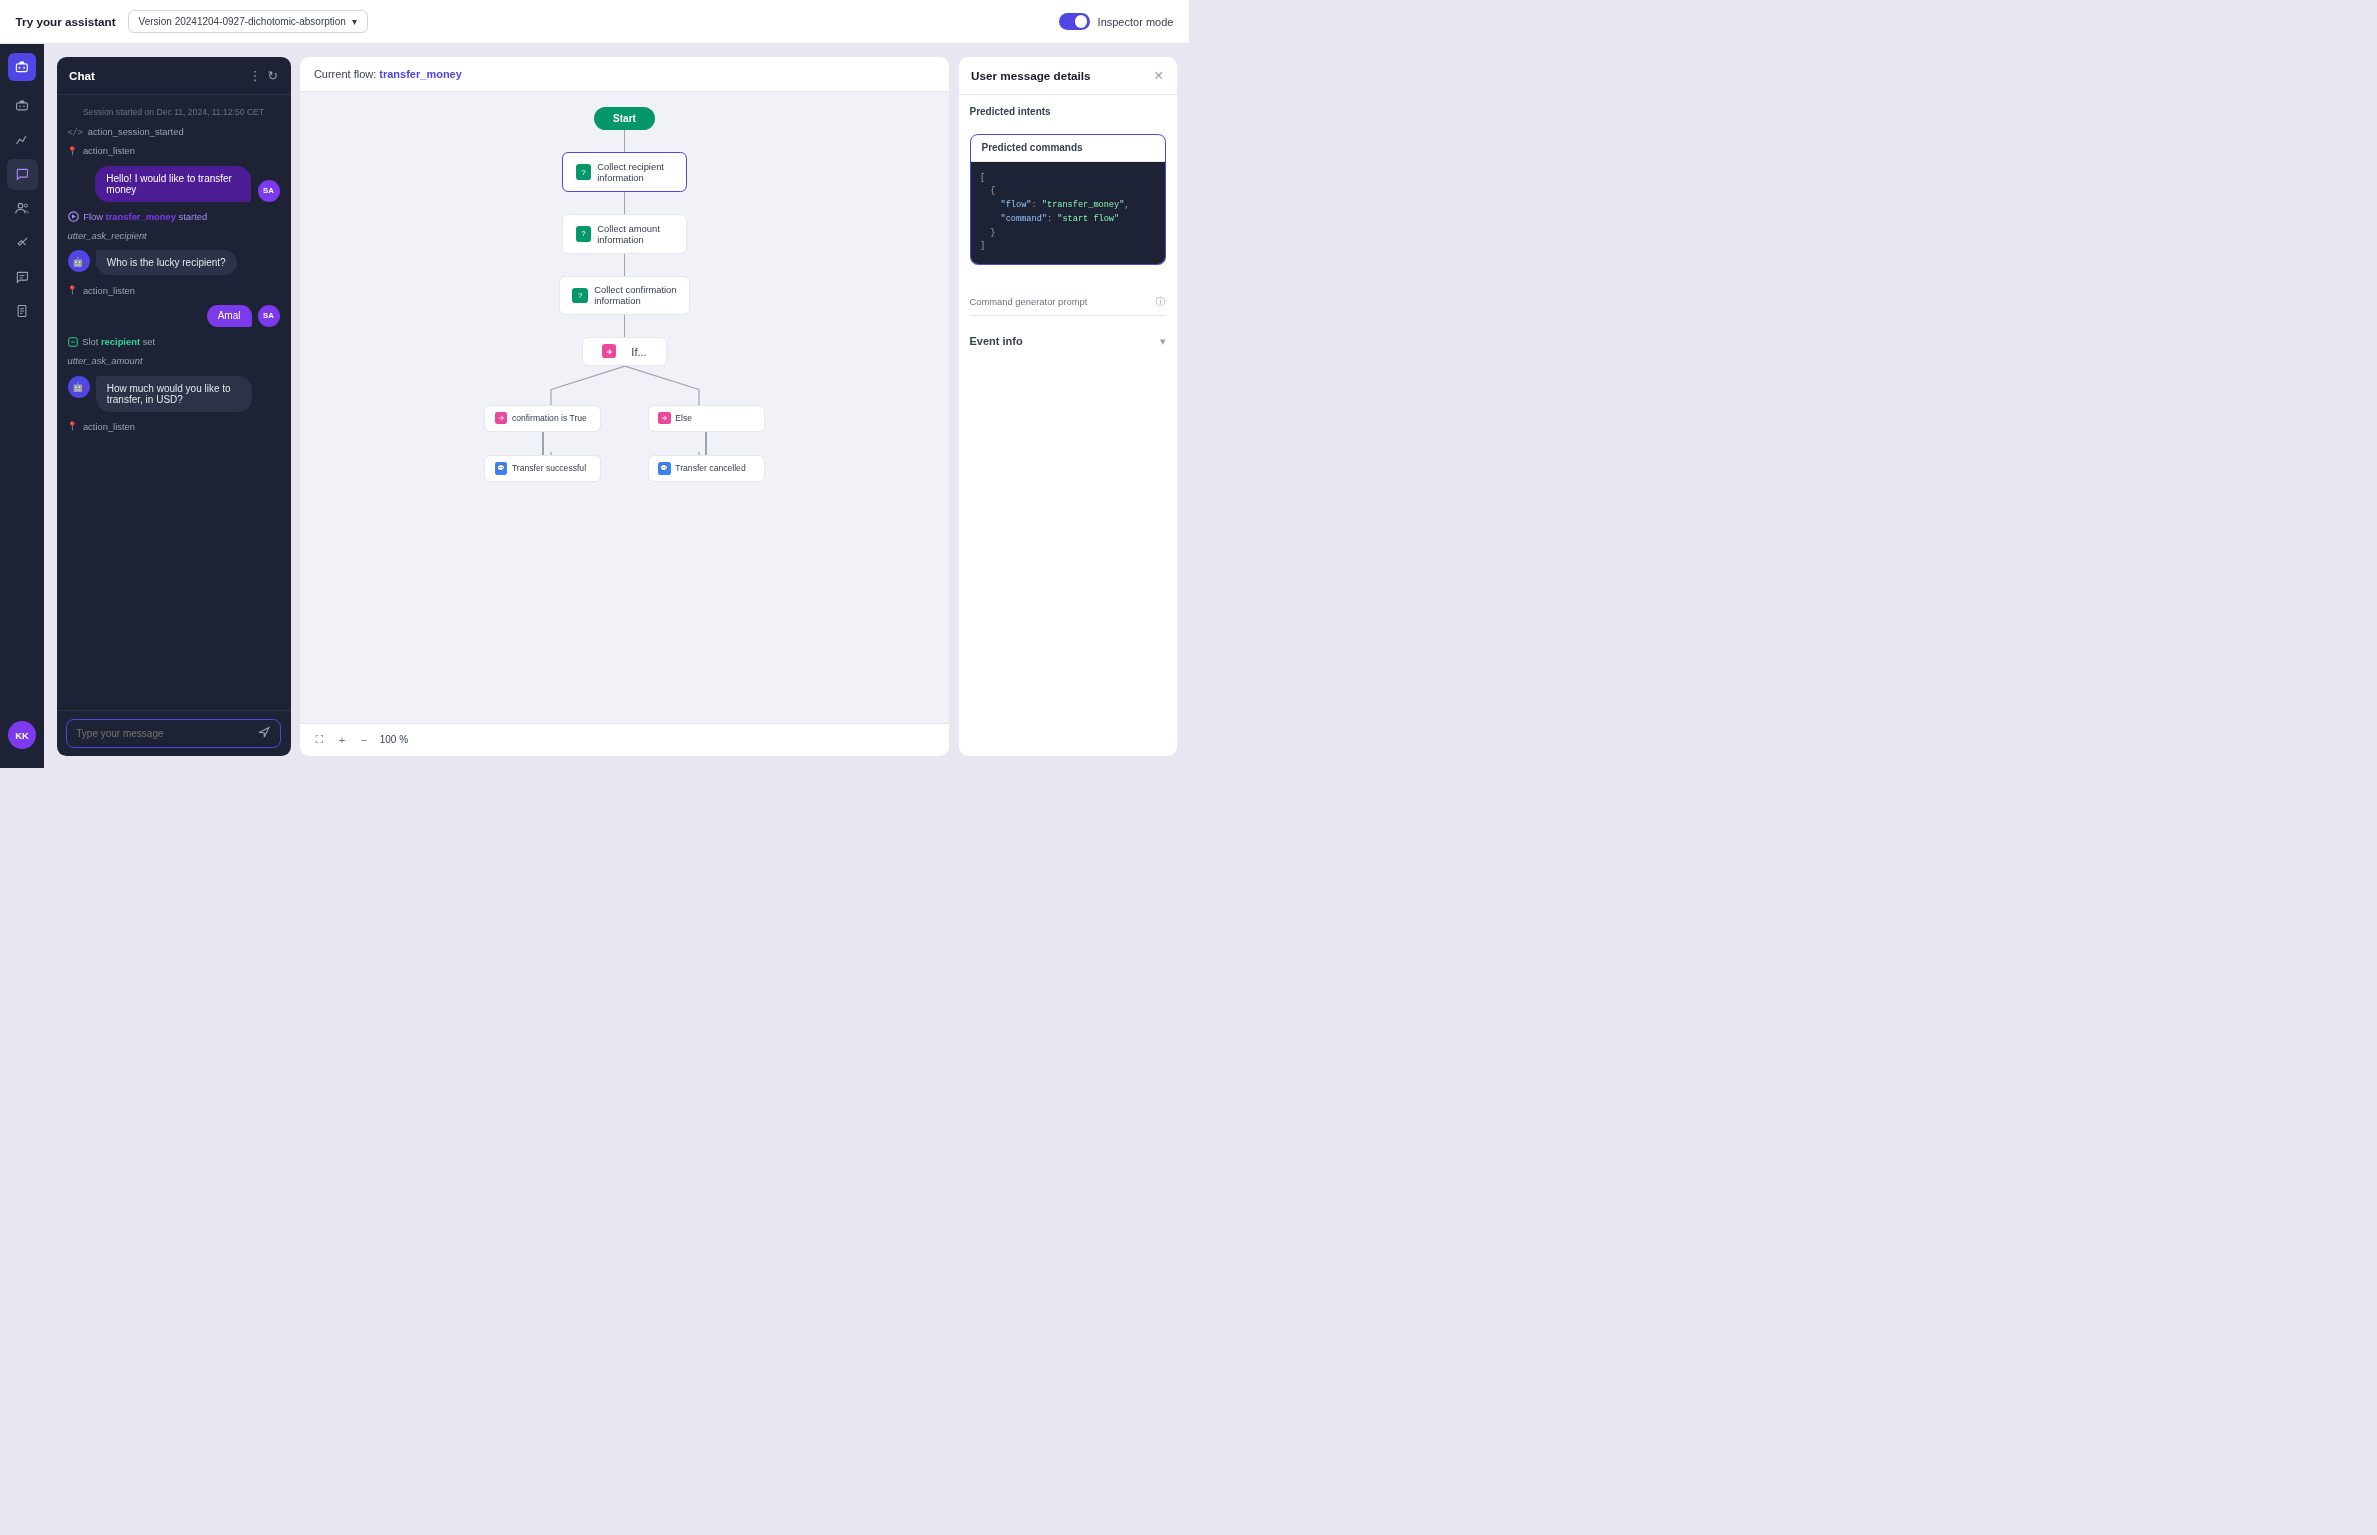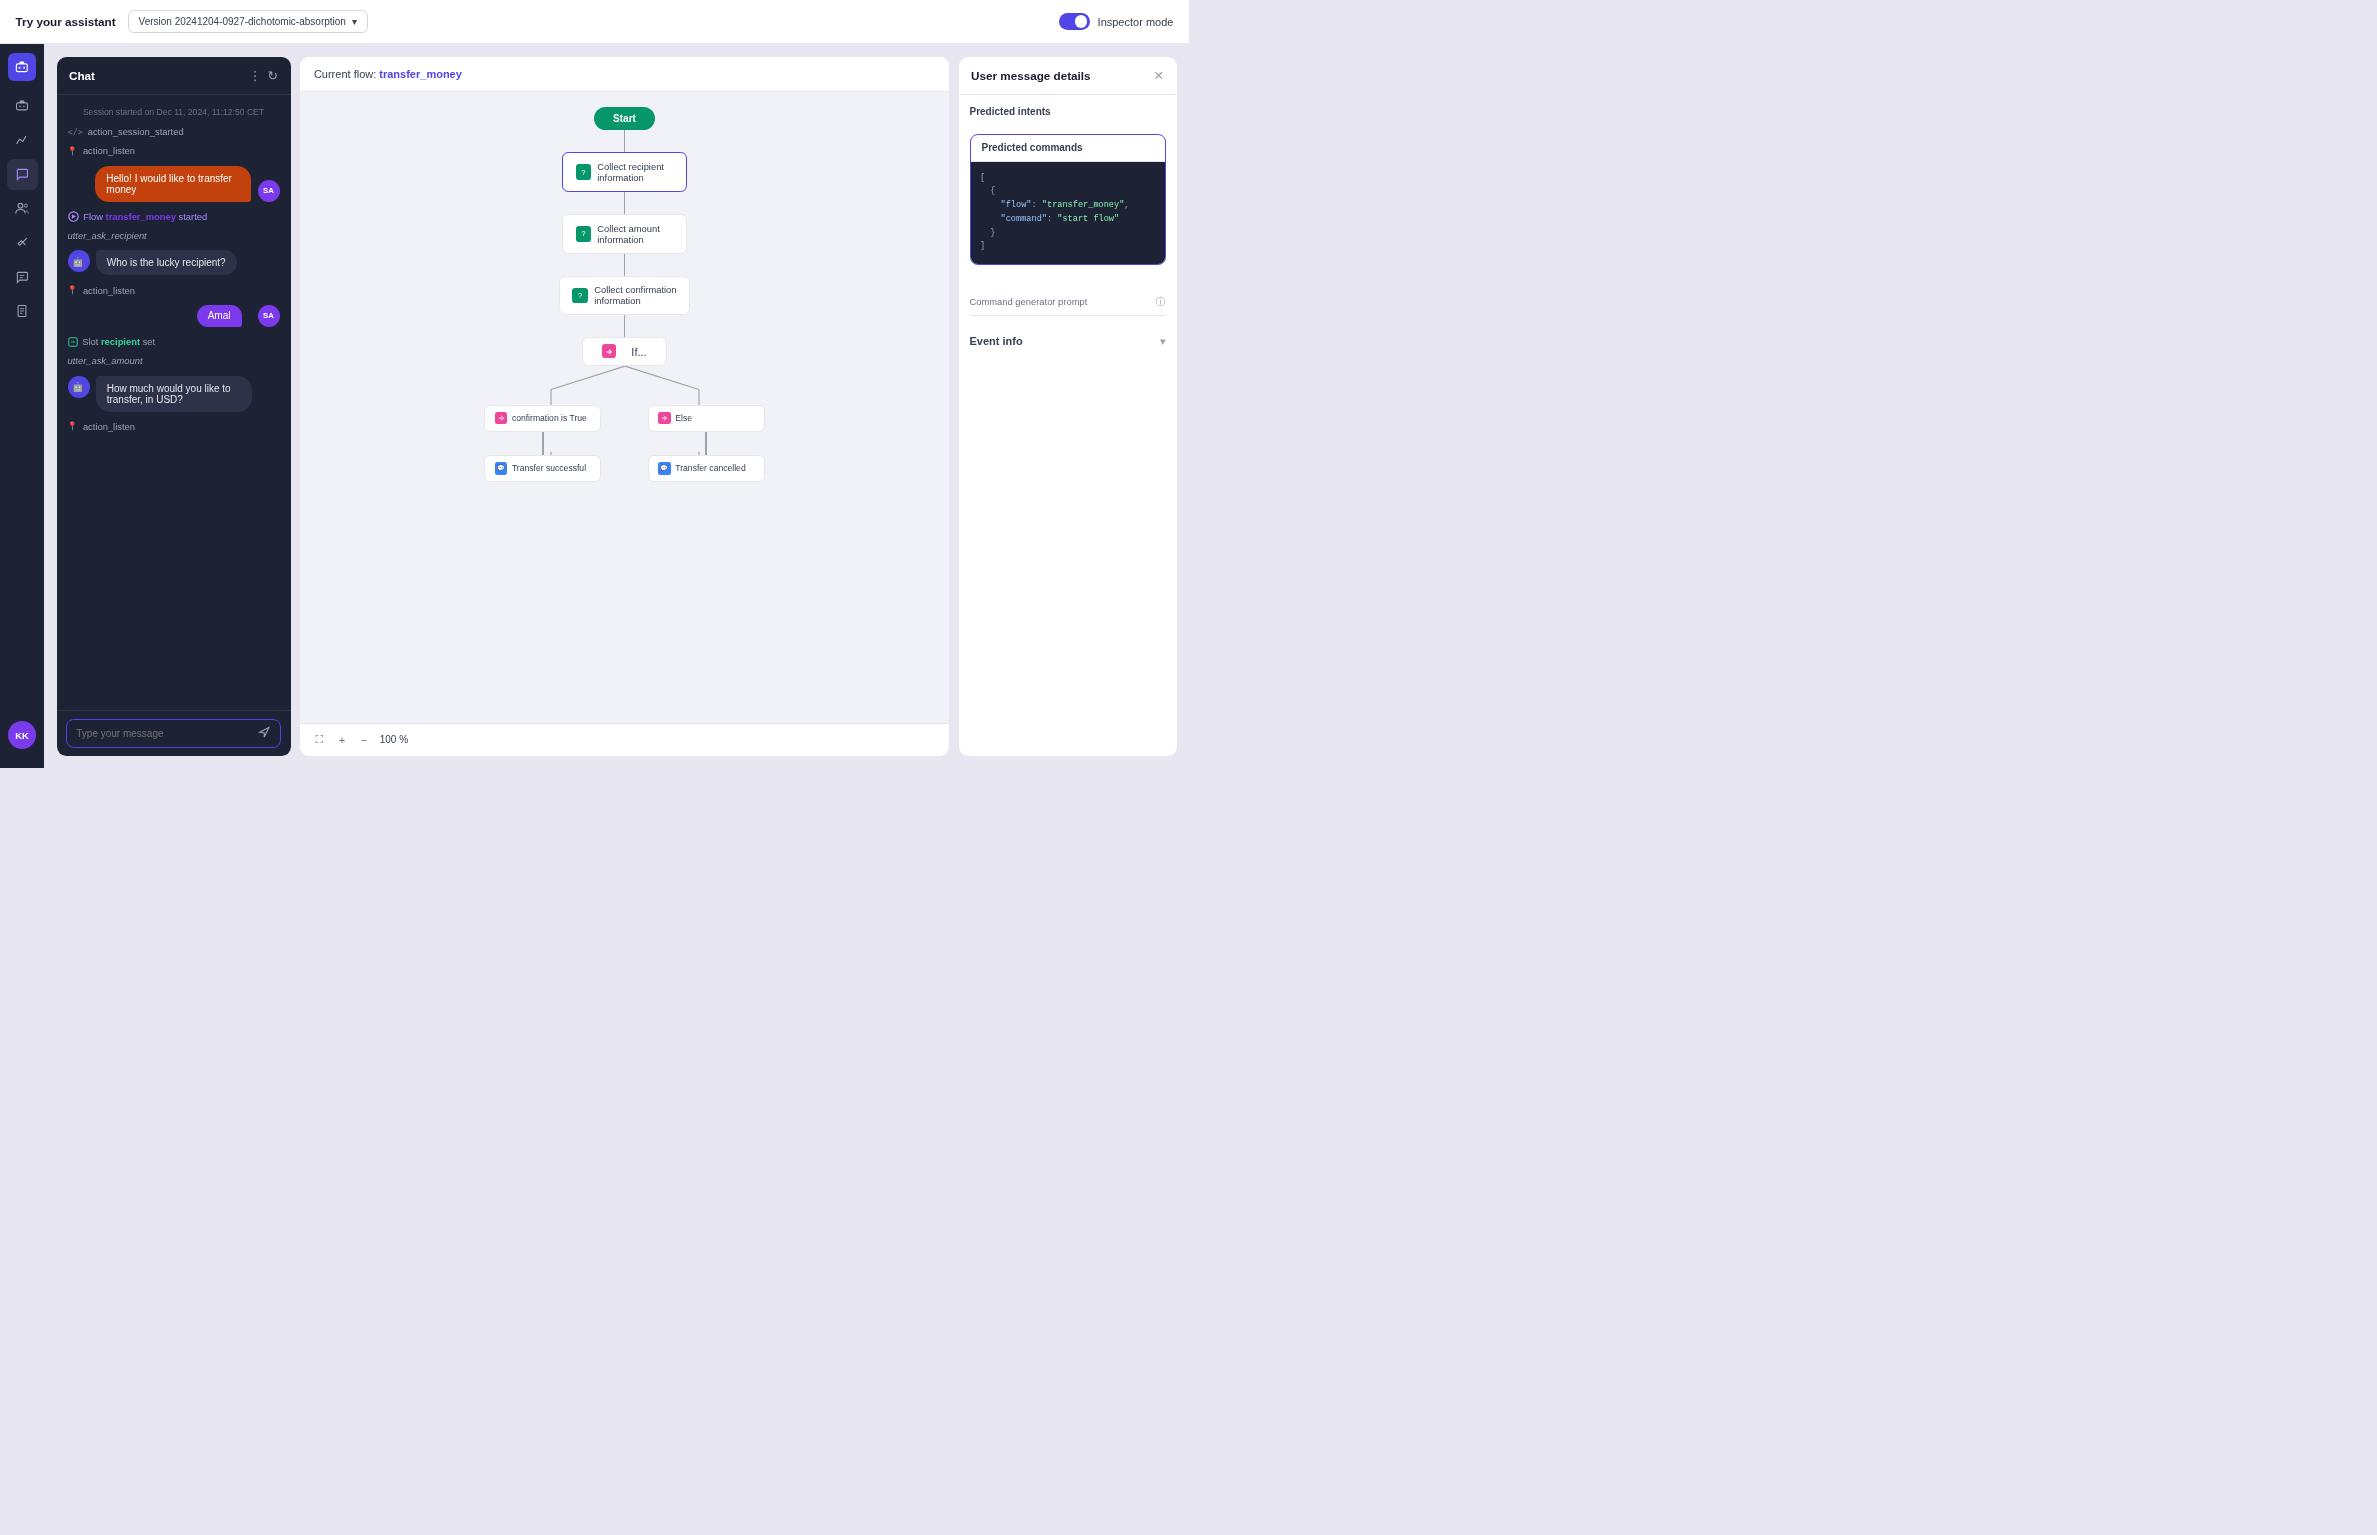--- a/index.html
+++ b/index.html
@@ -191,21 +191,21 @@
       padding: 1.6px 0;
     }
     .user-message {
       display: flex;
       align-items: flex-end;
       justify-content: flex-end;
       gap: 6.2px;
       margin: 3.1px 0;
     }
     .user-bubble {
-      background: #c2410c;
+      background: #4c1d95;
       color: #fff;
       border-radius: 14px 14px 3.1px 14px;
       padding: 7px 11px;
       font-size: 10px;
       max-width: 156px;
     }
     .user-avatar {
       width: 22px;
       height: 22px;
       background: #7c3aed;
@@ -630,21 +630,21 @@
         <div class="bot-message">
           <div class="bot-avatar">🤖</div>
           <div class="bot-bubble">Who is the lucky recipient?</div>
         </div>
 
         <div class="system-event">
           <span style="font-size:8.6px;">📍</span>
           <span style="font-size:9.4px; color:#9ca3af;">action_listen</span>
         </div>
 
-        <div style="display:flex;align-items:center;justify-content:flex-end;gap:16px;margin:3.1px 0;text-align:right;">
+        <div style="display:flex;align-items:center;justify-content:flex-end;gap:6px;margin:3.1px 0;text-align:right;">
           <div class="amal-bubble">Amal</div>
           <div class="user-avatar">SA</div>
         </div>
 
         <div class="slot-event">
           <svg width="10" height="10" viewBox="0 0 13 13">
             <rect x="1" y="1" width="11" height="11" rx="2" stroke="#34d399" stroke-width="1.3" fill="none"></rect>
             <line x1="4" y1="6.5" x2="9" y2="6.5" stroke="#34d399" stroke-width="1.2"></line>
           </svg>
           <span>Slot <span class="slot-name">recipient</span> set</span>

